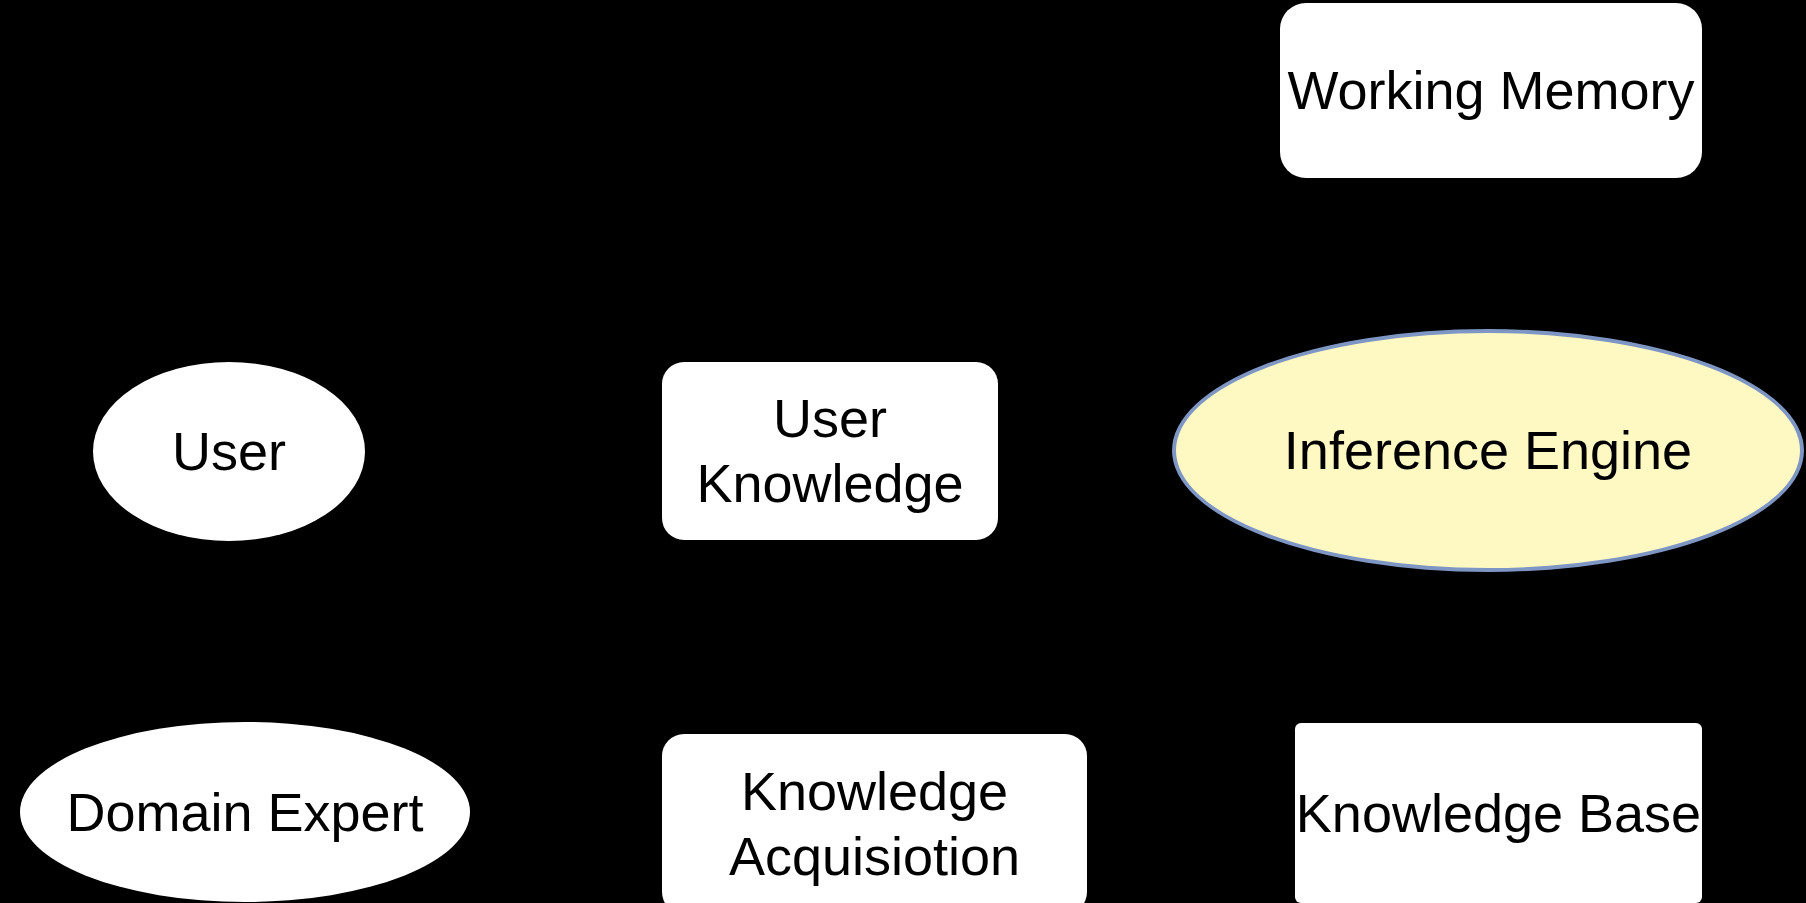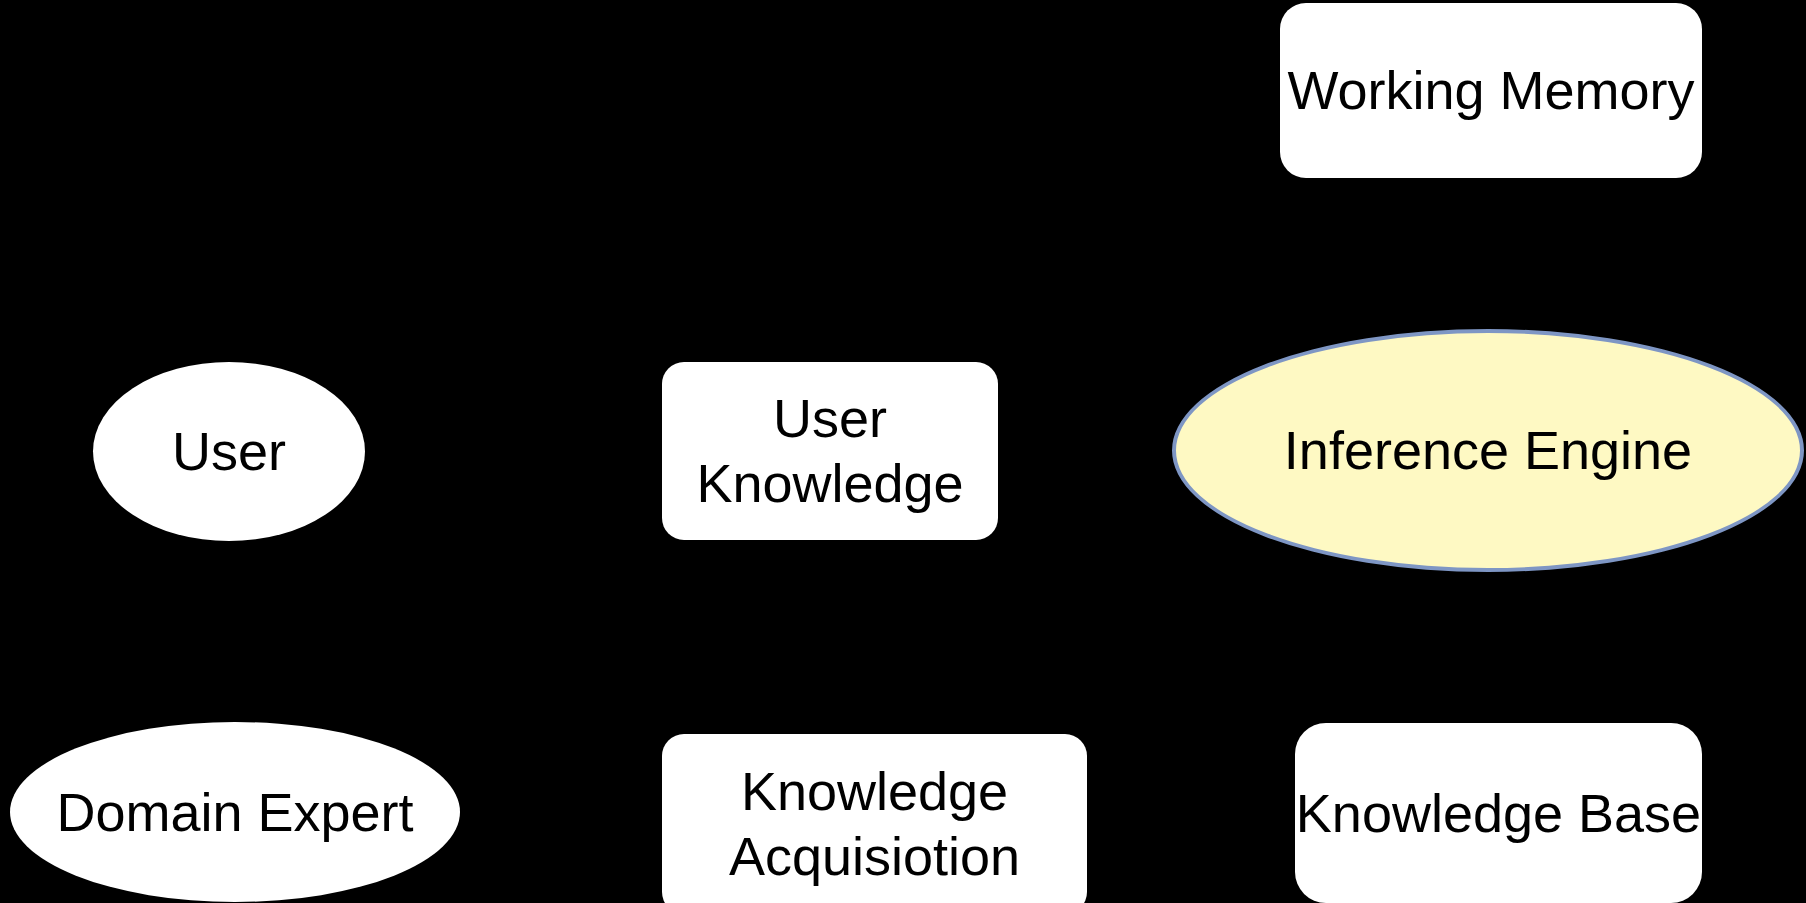--- a/index.html
+++ b/index.html
@@ -43,23 +43,23 @@
   }
   
   .n-working-memory   { left: 1280px; top: 3px;   width: 422px; height: 175px; }
   .n-user             { left: 93px;   top: 362px; width: 272px; height: 179px; }
   .n-user-interface   { left: 662px;  top: 362px; width: 336px; height: 178px; border-radius: 22px; }
   .n-inference-engine {
     left: 1172px; top: 329px; width: 632px; height: 243px;
     background: #fef9c3;
     border: 4px solid #7e96c4;
   }
-  .n-domain-expert    { left: 10px;    top: 722px; width: 450px; height: 180px; }
+  .n-domain-expert    { left: 20px;    top: 722px; width: 450px; height: 180px; }
   .n-knowledge-acq    { left: 662px;  top: 722px; width: 425px; height: 180px; border-radius: 22px; margin-top: 12px; }
-  .n-knowledge-base   { left: 1295px; top: 723px; width: 407px; height: 180px; border-radius: 31px; }
+  .n-knowledge-base   { left: 1295px; top: 723px; width: 407px; height: 180px; border-radius: 6px; }
 </style>
 </head>
 <body>
 
 <div class="canvas">
 
   <div class="node rect n-working-memory">
     <span>Working Memory</span>
   </div>
 

